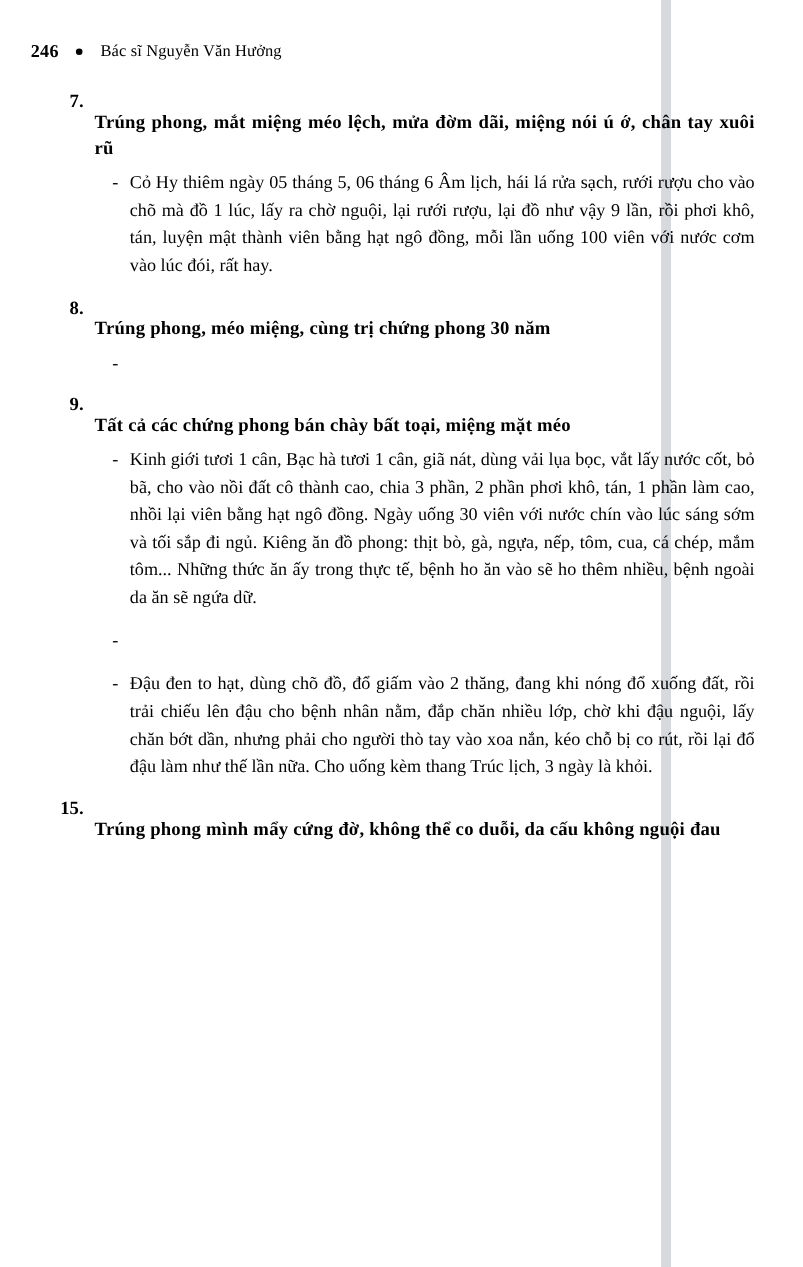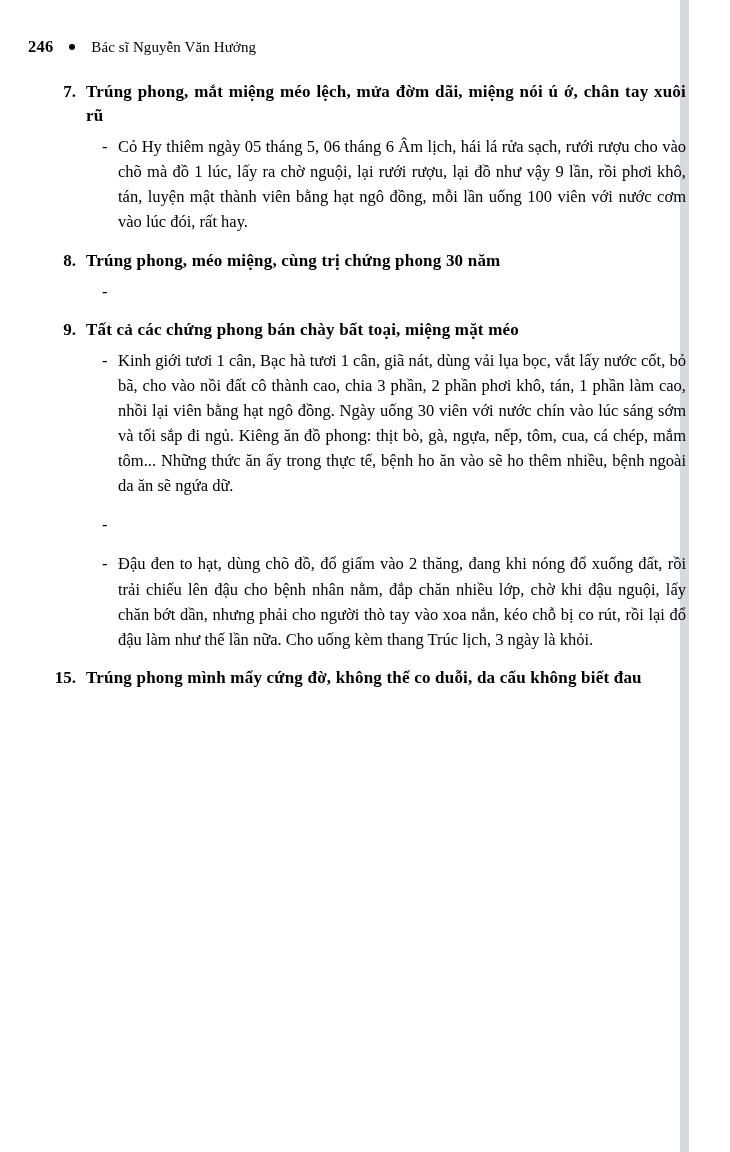--- a/index.html
+++ b/index.html
@@ -10,21 +10,21 @@
     width: 730px;
     height: 1152px;
     background: #ffffff;
     font-family: "Liberation Serif", serif;
     color: #000000;
     position: relative;
     overflow: hidden;
   }
   .page {
     position: relative;
-    width: 689px;
+    width: 610px;
     height: 1152px;
     box-sizing: border-box;
   }
   
   .edge-strip {
     position: absolute;
     top: 0;
     right: 0;
     width: 9px;
     height: 1152px;
@@ -83,20 +83,21 @@
     box-sizing: border-box;
     line-height: 1.42;
   }
   .item-head {
     font-weight: bold;
     font-size: 17px;
     line-height: 1.42;
     text-align: justify;
     flex: 1 1 auto;
     letter-spacing: 0.2px;
+    margin-top: 19px;
   }
   .item-head.spaced {
     text-align: justify;
     text-justify: inter-word;
   }
 
   .sub {
     display: flex;
     margin-top: 6px;
     margin-bottom: 14px;
@@ -176,18 +177,18 @@
     <div class="block">
       <div class="sub">
         <div class="dash">-</div>
         <div class="sub-text">Đậu đen to hạt, dùng chõ đồ, đổ giấm vào 2 thăng, đang khi nóng đổ xuống đất, rồi trải chiếu lên đậu cho bệnh nhân nằm, đắp chăn nhiều lớp, chờ khi đậu nguội, lấy chăn bớt dần, nhưng phải cho người thò tay vào xoa nắn, kéo chỗ bị co rút, rồi lại đổ đậu làm như thế lần nữa. Cho uống kèm thang Trúc lịch, 3 ngày là khỏi.</div>
       </div>
     </div>
 
     <div class="block">
       <div class="item">
         <div class="item-num">15.</div>
-        <div class="item-head spaced">Trúng phong mình mẩy cứng đờ, không thể co duỗi, da cấu không biết đau</div>
+        <div class="item-head spaced">Trúng phong mình mẩy cứng đờ, không thể co duỗi, da cấu không nguội đau</div>
       </div>
     </div>
 
   </div>
 </div>
 
 </body></html>

